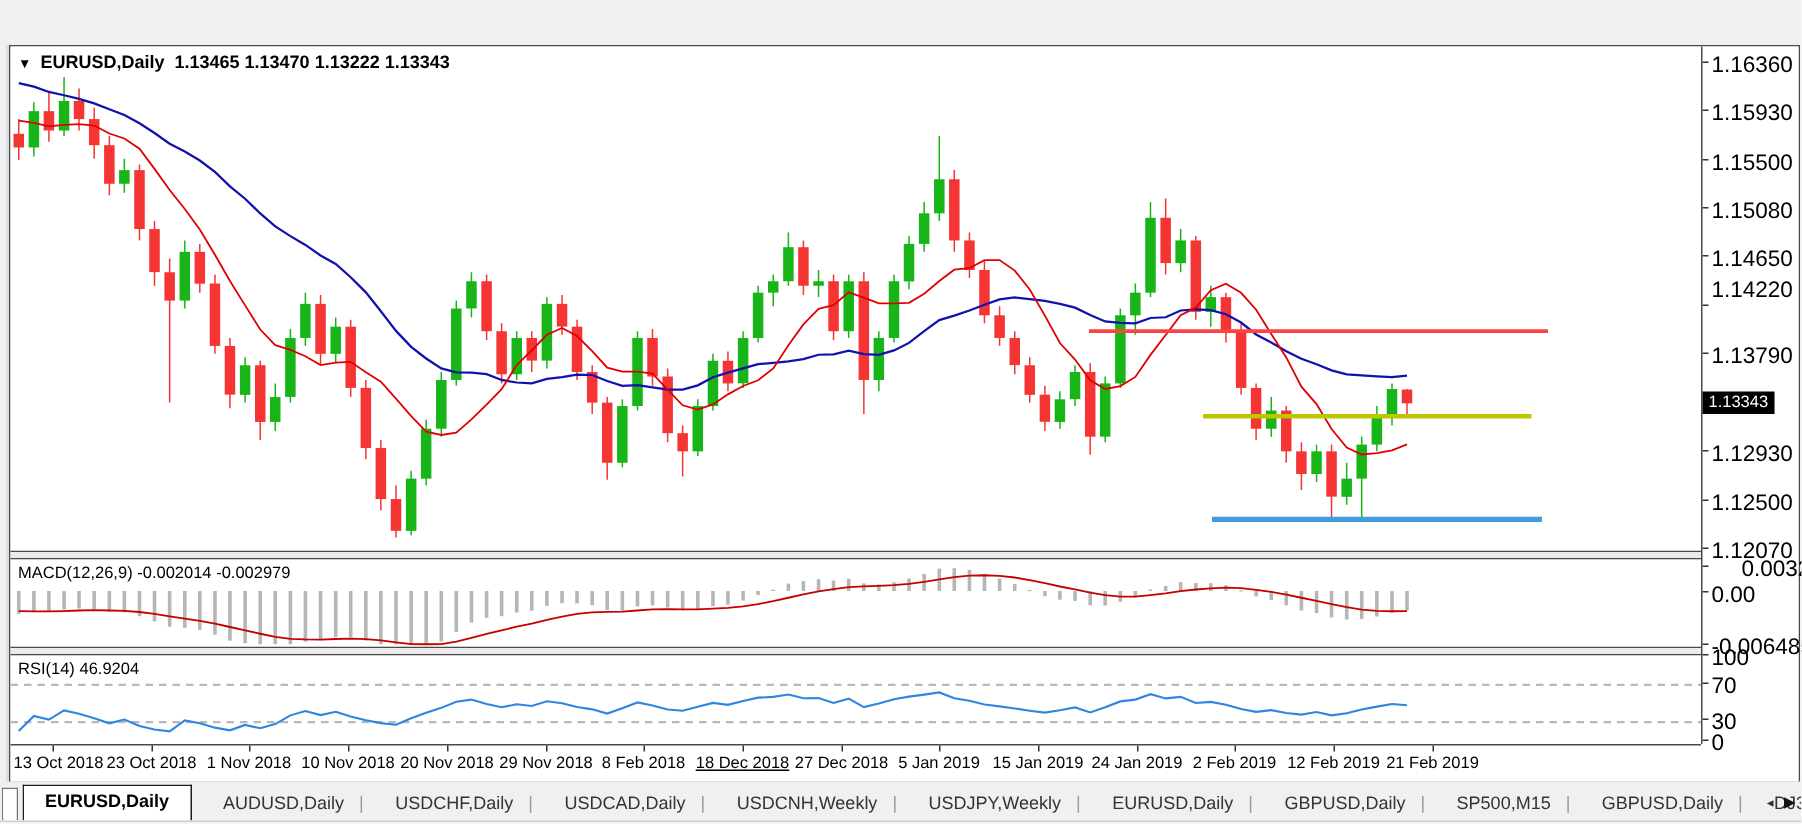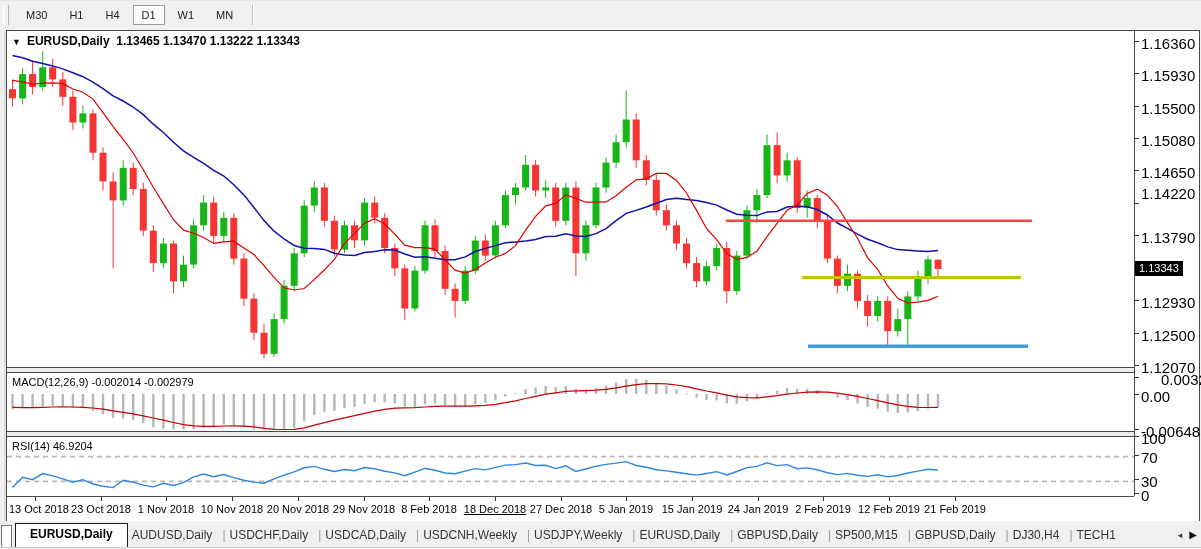--- a/index.html
+++ b/index.html
@@ -31,44 +31,32 @@
   
   .axis-col{flex:1;position:relative;background:#fff;}
   .axis-col:before{content:"";position:absolute;left:0;top:0;width:1px;height:465px;background:#4a4a4a;}
   .axis-label{position:absolute;left:7px;font-size:15px;color:#000;white-space:nowrap;}
   .axis-tickmark{position:absolute;left:1px;width:4px;height:1px;background:#333;}
   .price-tag{position:absolute;left:1px;background:#000;color:#fff;font-size:11px;padding:1px 4px 2px 4px;white-space:nowrap;}
 
   
   .tabbar{position:absolute;left:0;top:521px;width:1201px;height:26px;background:#f0f0f0;border-bottom:1px solid #cfcfcf;display:flex;align-items:flex-end;overflow:hidden;}
   .tab-corner{width:9px;height:21px;background:#fdfdfd;border:1px solid #777;border-bottom:none;border-radius:0 0 0 2px;margin:0 3px 0 1px;}
-  .tab{font-size:12px;color:#333;padding:4px 10px 5px 4px;white-space:nowrap;cursor:default;}
+  .tab{font-size:12px;color:#333;padding:4px 10px 5px 21px;white-space:nowrap;cursor:default;}
   .tab.active{background:#fff;border:1px solid #1c1c1c;border-bottom:none;font-weight:700;color:#000;padding:3px 14px 6px 14px;}
   .tab-sep{color:#999;font-size:12px;padding-bottom:5px;}
   .tab-scroll{position:absolute;right:4px;top:8px;font-size:10px;color:#111;}
   .tab-scroll .l{margin-right:7px;font-size:9px;color:#333;}
   svg{display:block;}
 </style>
 </head>
 <body>
 
 <div class="screen">
 
-  <div class="tf-toolbar">
-    <div class="tf-grip"></div>
-    <div id="tf-buttons" style="display:flex;align-items:center;">
-        <div class="tf-btn">M30</div>
-        <div class="tf-btn">H1</div>
-        <div class="tf-btn">H4</div>
-        <div class="tf-btn active">D1</div>
-        <div class="tf-btn">W1</div>
-        <div class="tf-btn">MN</div>
-      </div>
-    <div class="tf-sep"></div>
-  </div>
 
   <div class="chart-window">
     <div class="plots">
       <div class="pane pane-main">
         <svg id="main-svg" width="1127" height="338">
             <line x1="5.5" y1="48.4" x2="5.5" y2="75.6" stroke="#f53434" stroke-width="1"></line>
             <rect x="2.0" y="58.2" width="7" height="9.1" fill="#f53434"></rect>
             <line x1="15.6" y1="37.1" x2="15.6" y2="73.3" stroke="#17b517" stroke-width="1"></line>
             <rect x="12.1" y="43.1" width="7" height="24.2" fill="#17b517"></rect>
             <line x1="25.6" y1="29.5" x2="25.6" y2="63.5" stroke="#f53434" stroke-width="1"></line>

